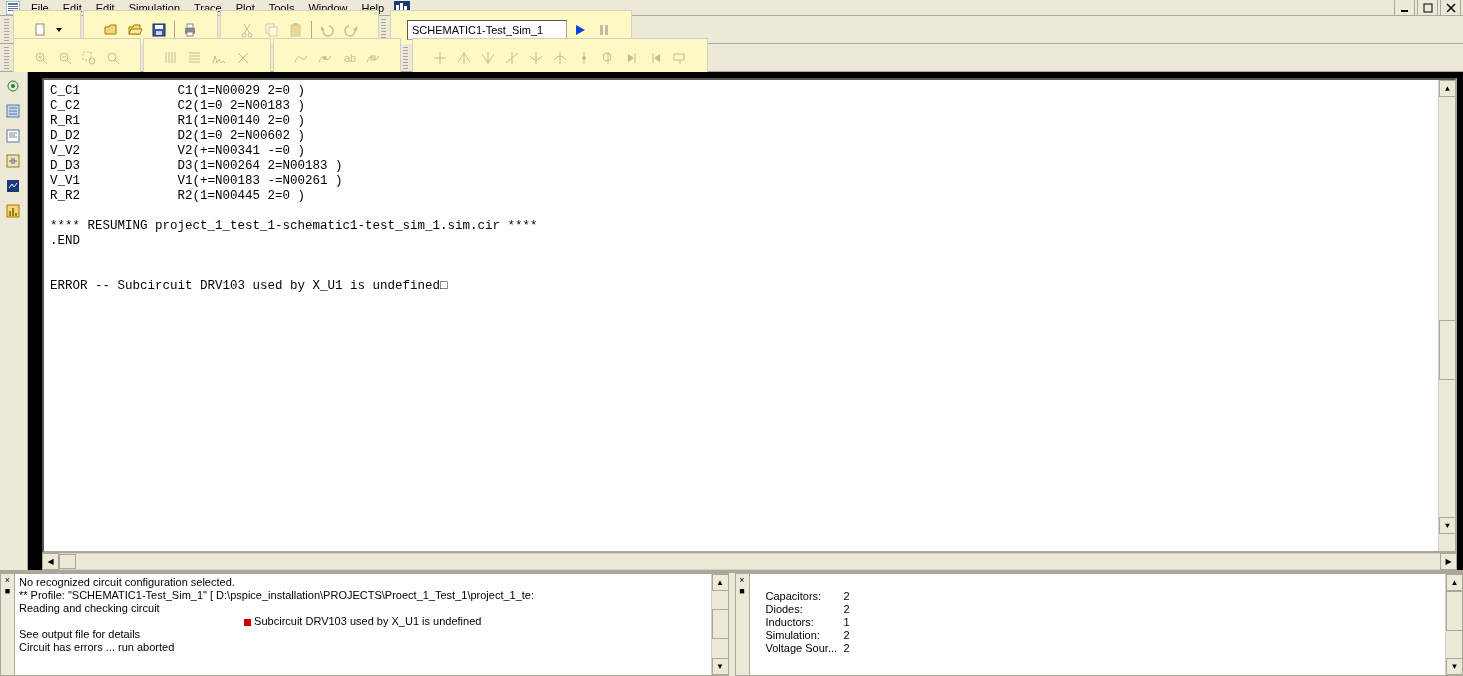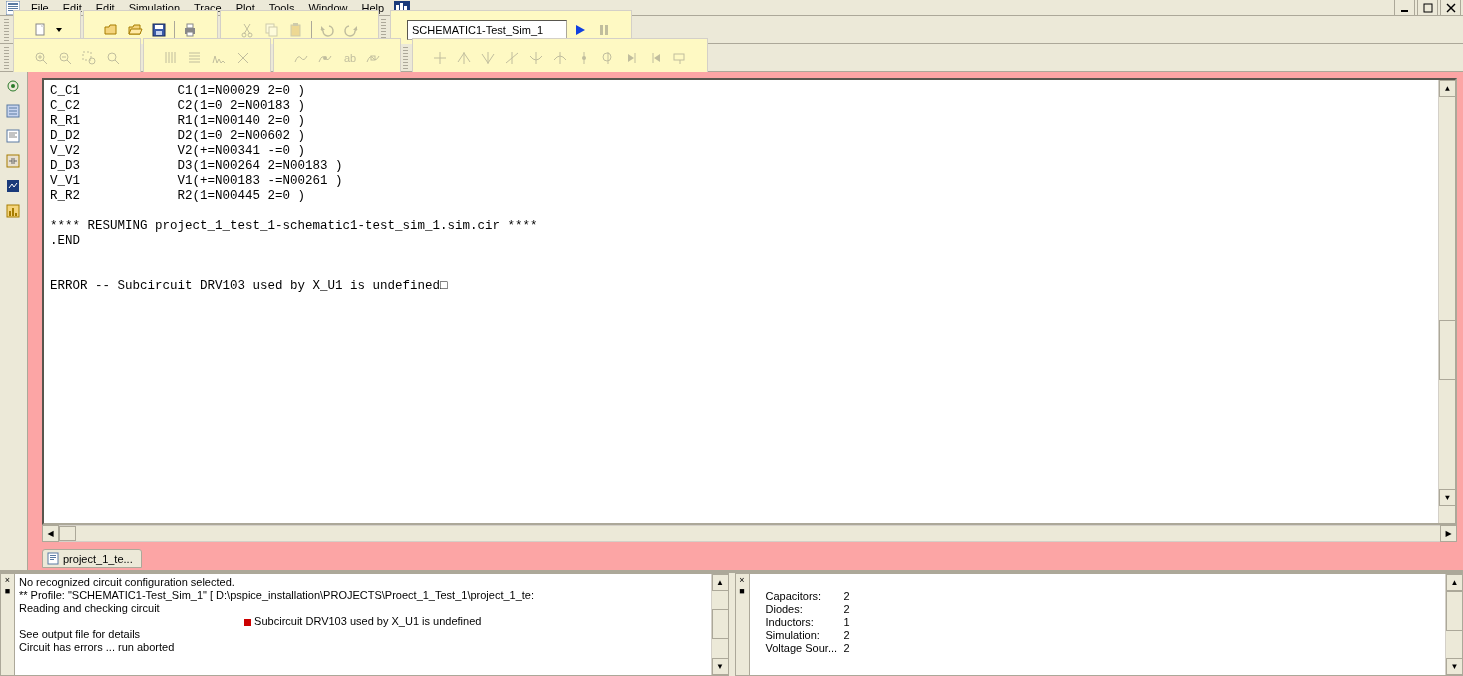--- a/index.html
+++ b/index.html
@@ -90,21 +90,21 @@
   display: flex; flex-direction: column; gap: 3px;
 }
 .lt-btn {
   width: 22px; height: 22px;
   display: inline-flex; align-items: center; justify-content: center;
   border: 1px solid transparent;
 }
 .main-area {
   flex: 1;
   display: flex; flex-direction: column;
-  background: #fca5a5;
+  background: #000000;
   min-width: 0;
 }
 .output-frame {
   flex: 1;
   margin: 6px 6px 0 14px;
   background: #fff;
   border: 2px inset #aca899;
   font-family: "Courier New", monospace;
   font-size: 12.5px;
   position: relative;
@@ -589,31 +589,20 @@
         <div class="arrow bot">▼</div>
       </div>
     </div>
     <div class="hscroll">
       <div class="arrow">◀</div>
       <div class="track">
           <div class="thumb"></div>
         </div>
       <div class="arrow">▶</div>
     </div>
-    <div class="doc-tabs">
-      <div class="doc-tab">
-        <svg width="13" height="13">
-            <rect x="1" y="1" width="10" height="11" fill="#fff" stroke="#5a7aa2"></rect>
-            <rect x="3" y="3" width="6" height="1" fill="#5a7aa2"></rect>
-            <rect x="3" y="5" width="6" height="1" fill="#5a7aa2"></rect>
-            <rect x="3" y="7" width="4" height="1" fill="#5a7aa2"></rect>
-          </svg>
-        <span>project_1_te...</span>
-      </div>
-    </div>
   </div>
 </div>
 
 <div class="bottom-panels">
   <div class="panel">
     <div class="panel-close">
       <span>×</span>
       <span>■</span>
     </div>
     <div class="panel-body" id="log-panel">

